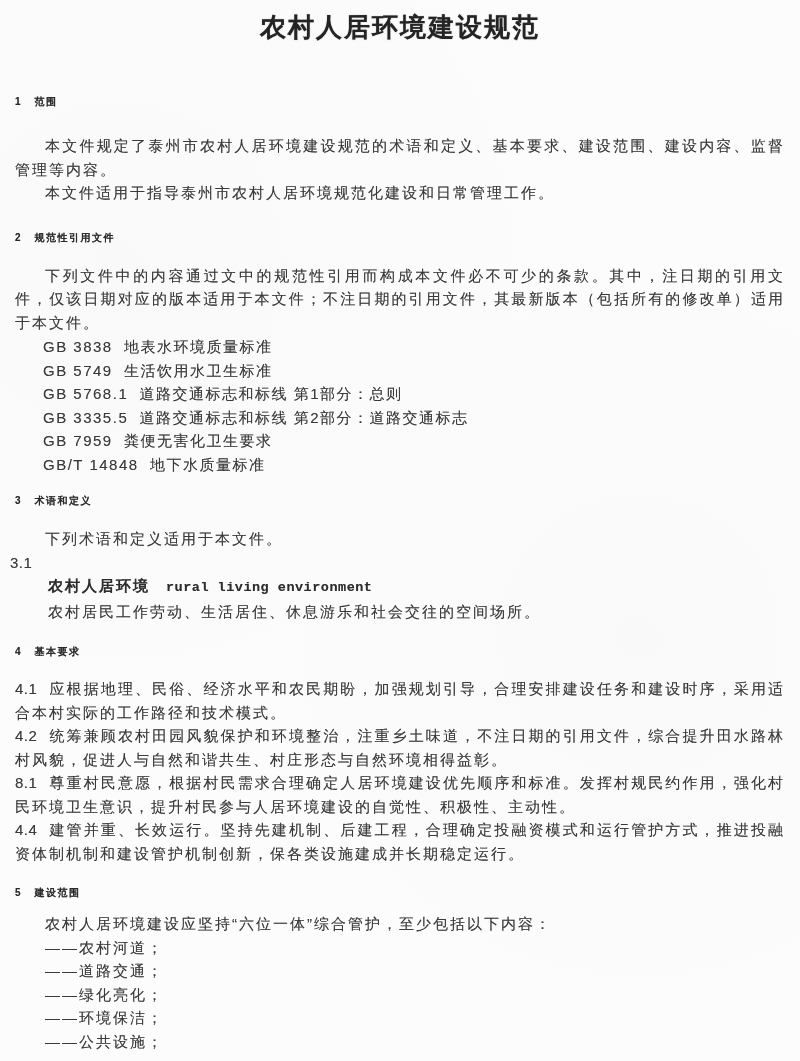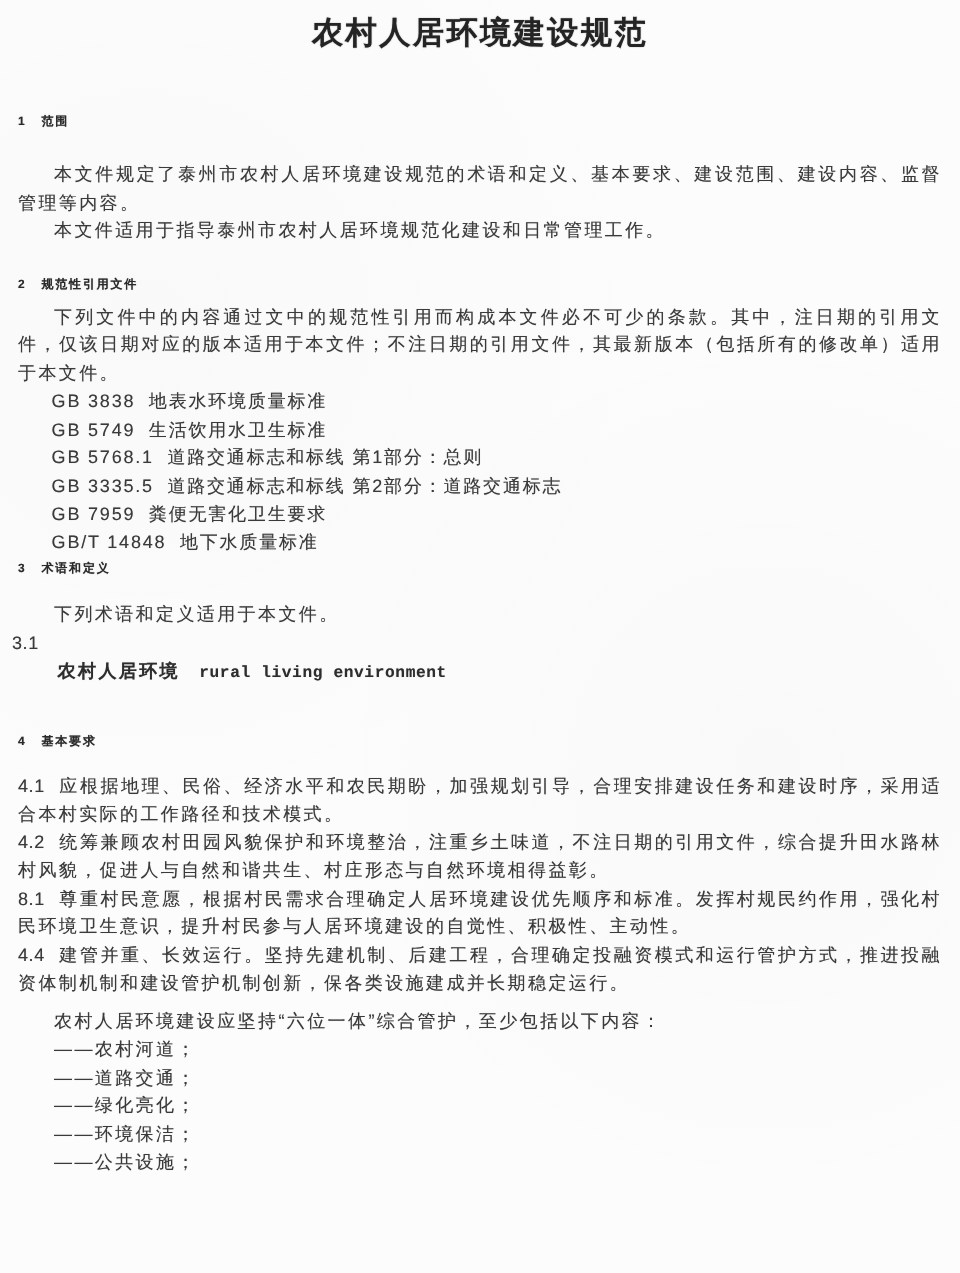--- a/index.html
+++ b/index.html
@@ -46,35 +46,35 @@
     font-size: 15px;
     line-height: 23.5px;
     letter-spacing: 2px;
     text-align: justify;
     text-shadow: 0 0 0.6px rgba(60,60,60,0.45);
   }
   .indent { text-indent: 2em; }
   #h1 { margin-top: 45px; }
   #s1p1 { margin-top: 21px; }
   #h2 { margin-top: 22px; }
-  #s2intro { margin-top: 4px; }
+  #s2intro { margin-top: 16px; font-family: Liberation Serif, serif; }
   .refs { padding-left: 28px; }
   .refs .line { white-space: pre-wrap; letter-spacing: 1.5px; }
-  #h3 { }
+  #h3 { margin-top: 14px; }
   #s3intro { margin-top: 15px; }
   .entry-no { letter-spacing: 0.5px; margin-left: -5px; }
   .term-line { padding-left: 33px; font-weight: bold; color: #2d2d2d; }
   .term-en {
     font-family: Liberation Mono, monospace;
     font-size: 13.5px;
     margin-left: 16px;
     letter-spacing: 0.5px;
   }
   .definition { padding-left: 33px; }
-  #h4 { margin-top: 34px; }
+  #h4 { margin-top: 18px; }
   .clauses { margin-top: 14px; }
   .clause-no { margin-right: 12px; letter-spacing: 0.5px; }
   #h5 { margin-top: 17px; }
   #s5intro { margin-top: 8px; }
   .dash-list { padding-left: 30px; }
 </style>
 </head>
 <body>
 
 <div class="page">
@@ -93,29 +93,31 @@
     <p class="line">GB 5768.1  道路交通标志和标线 第1部分：总则</p>
     <p class="line">GB 3335.5  道路交通标志和标线 第2部分：道路交通标志</p>
     <p class="line">GB 7959  粪便无害化卫生要求</p>
     <p class="line">GB/T 14848  地下水质量标准</p>
   </div>
 
   <h2 class="sec-h" id="h3"><span class="h-num">3</span><span class="h-title">术语和定义</span></h2>
   <p class="indent" id="s3intro">下列术语和定义适用于本文件。</p>
   <p class="entry-no">3.1</p>
   <p class="term-line"><span>农村人居环境</span><span class="term-en">rural living environment</span></p>
+  <p class="definition">农村居民工作劳动、生活居住、休息游乐和社会交往的空间场所。</p>
 
   <h2 class="sec-h" id="h4"><span class="h-num">4</span><span class="h-title">基本要求</span></h2>
   <div class="clauses">
     <p class="clause"><span class="clause-no">4.1</span><span class="clause-text">应根据地理、民俗、经济水平和农民期盼，加强规划引导，合理安排建设任务和建设时序，采用适合本村实际的工作路径和技术模式。</span></p>
     <p class="clause"><span class="clause-no">4.2</span><span class="clause-text">统筹兼顾农村田园风貌保护和环境整治，注重乡土味道，不注日期的引用文件，综合提升田水路林村风貌，促进人与自然和谐共生、村庄形态与自然环境相得益彰。</span></p>
     <p class="clause"><span class="clause-no">8.1</span><span class="clause-text">尊重村民意愿，根据村民需求合理确定人居环境建设优先顺序和标准。发挥村规民约作用，强化村民环境卫生意识，提升村民参与人居环境建设的自觉性、积极性、主动性。</span></p>
     <p class="clause"><span class="clause-no">4.4</span><span class="clause-text">建管并重、长效运行。坚持先建机制、后建工程，合理确定投融资模式和运行管护方式，推进投融资体制机制和建设管护机制创新，保各类设施建成并长期稳定运行。</span></p>
   </div>
 
+  <h2 class="sec-h" id="h5"><span class="h-num">5</span><span class="h-title">建设范围</span></h2>
   <p class="indent" id="s5intro">农村人居环境建设应坚持“六位一体”综合管护，至少包括以下内容：</p>
   <div class="dash-list">
     <p class="line">——农村河道；</p>
     <p class="line">——道路交通；</p>
     <p class="line">——绿化亮化；</p>
     <p class="line">——环境保洁；</p>
     <p class="line">——公共设施；</p>
   </div>
 
 </div>

